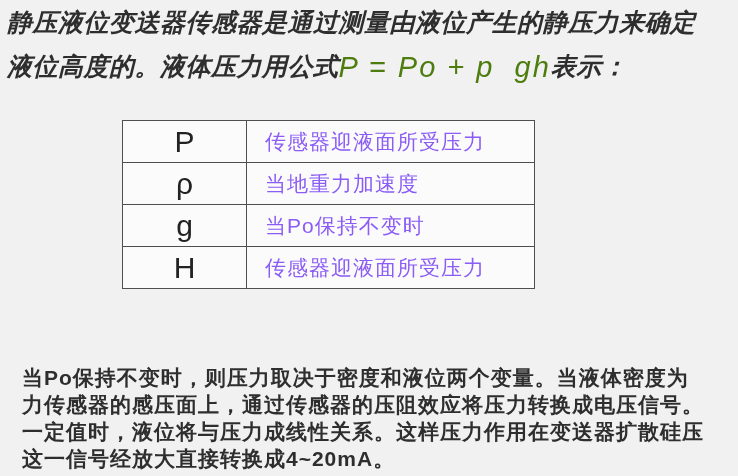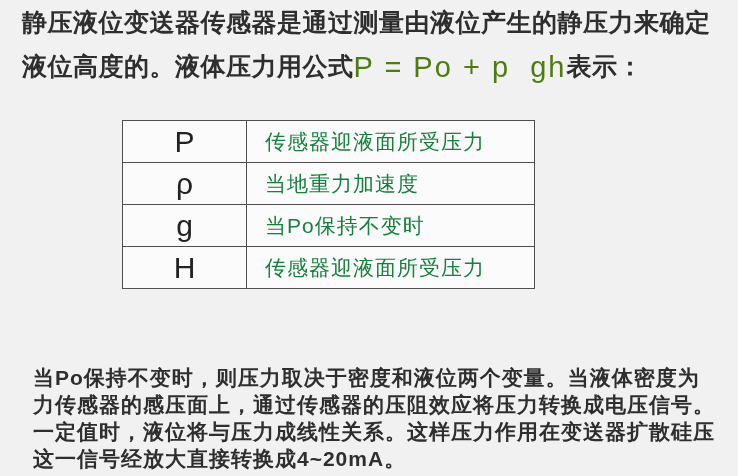--- a/index.html
+++ b/index.html
@@ -9,28 +9,29 @@
     overflow: hidden;
   }
   body {
     position: relative;
     background: #f1f1f1;
     color: #2b2b2b;
     font-family: "Liberation Sans", "DejaVu Sans", sans-serif;
   }
   .intro {
     position: absolute;
-    left: 22px;
+    left: 7px;
     top: 0px;
     width: 706px;
     font-size: 25px;
     font-weight: 700;
     line-height: 44px;
     letter-spacing: 0.5px;
     color: #2e2e2e;
+    font-style: italic;
   }
   .formula {
     font-size: 29px;
     font-weight: 500;
     letter-spacing: 2px;
     white-space: pre;
     line-height: 44px;
     vertical-align: -2px;
     color: #4d7c0f;
   }
@@ -50,35 +51,34 @@
     width: 124px;
     text-align: center;
     font-size: 30px;
     font-weight: 500;
     color: #222;
   }
   .spec-table td.desc {
     width: 288px;
     font-size: 21px;
     font-weight: 400;
-    color: #15803d;
+    color: #8b5cf6;
     padding-left: 18px;
     letter-spacing: 1px;
   }
   .body-text {
     position: absolute;
     left: 22px;
     top: 364px;
     width: 706px;
     font-size: 21px;
     font-weight: 700;
     line-height: 27px;
     letter-spacing: 1px;
     color: #2e2e2e;
-    margin-left: 11px;
   }
   .body-text div { white-space: nowrap; }
 </style>
 </head>
 <body>
 
 <div class="intro">
   <span>静压液位变送器传感器是通过测量由液位产生的静压力来确定</span><br>
   <span>液位高度的。液体压力用公式</span><span class="formula">P = Po + p  gh</span><span>表示：</span>
 </div>

